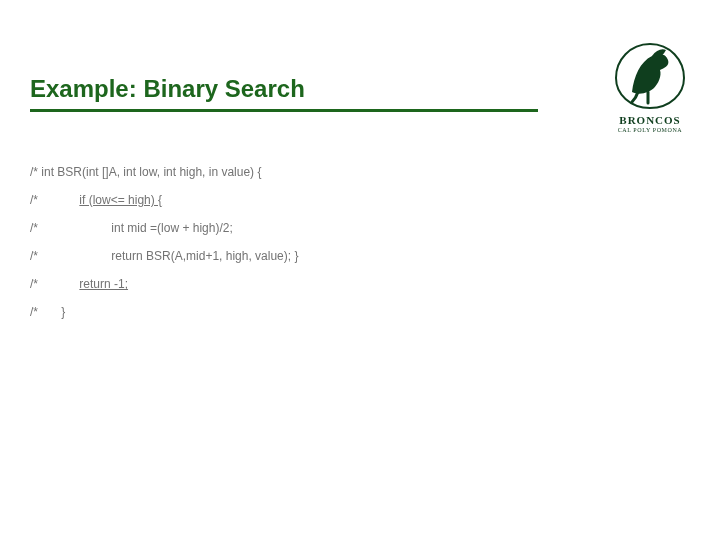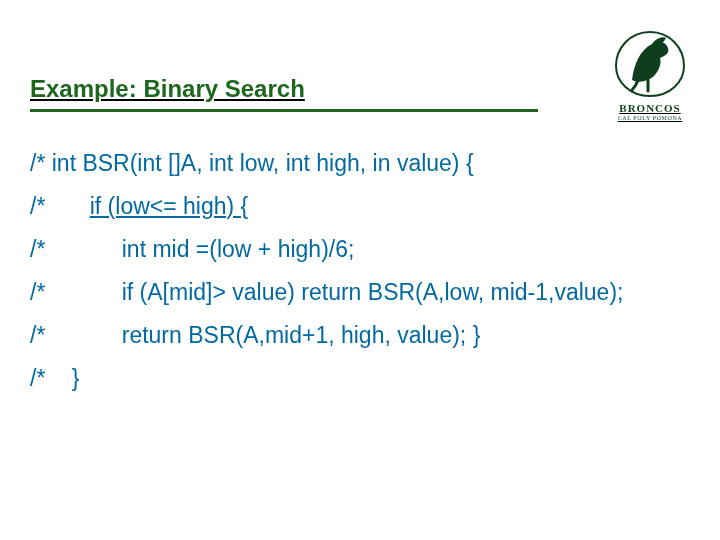--- a/index.html
+++ b/index.html
@@ -12,42 +12,40 @@
     overflow: hidden;
   }
   .slide {
     width: 100%;
     height: 100%;
     padding: 75px 30px 20px 30px;
     position: relative;
   }
   .title-wrap {
     position: relative;
-    margin-bottom: 36px;
-    text-decoration: underline;
+    margin-bottom: 52px;
   }
   .title {
     font-size: 24px;
     font-weight: bold;
     color: #1d661d;
     padding-bottom: 6px;
   }
   .underline {
     height: 2.5px;
     background: #1d661d;
     width: 77%;
   }
   .logo {
     position: absolute;
-    top: 28px;
+    top: 40px;
     right: 20px;
     width: 100px;
     height: 110px;
     text-align: center;
-    text-decoration: underline;
   }
   .logo-inner {
     width: 84px;
     height: 72px;
     margin: 0 auto;
     position: relative;
   }
   .logo-text {
     margin-top: 2px;
     font-family: Georgia, serif;
@@ -57,22 +55,22 @@
     color: #0f3e1e;
   }
   .logo-sub {
     font-family: Georgia, serif;
     font-size: 6px;
     letter-spacing: 0.6px;
     color: #0f3e1e;
     margin-top: 1px;
   }
   .content {
-    font-size: 23px;
-    color: #0369a1;
+    font-size: 12px;
+    color: #737373;
     line-height: 1.35;
   }
   .line {
     margin-bottom: 12px;
     white-space: nowrap;
   }
   .pre { display: inline; }
   .indent1 { padding-left: 38px; text-decoration: underline; }
   .indent2 { padding-left: 70px; }
 </style>
@@ -103,33 +101,33 @@
   <div class="content">
     <div class="line">/* int BSR(int []A, int low, int high, in value) {</div>
 
     <div class="line">
       <span class="pre">/*</span>
       <span class="indent1">if (low&lt;= high) {</span>
     </div>
 
     <div class="line">
       <span class="pre">/*</span>
-      <span class="indent2">int mid =(low + high)/6;</span>
+      <span class="indent2">int mid =(low + high)/2;</span>
     </div>
 
 
-    <div class="line">
-      <span class="pre">/*</span>
-      <span class="indent2">if (A[mid]&gt; value) return BSR(A,low, mid-1,value);</span>
-    </div>
 
     <div class="line">
       <span class="pre">/*</span>
       <span class="indent2">return BSR(A,mid+1, high, value); }</span>
     </div>
 
+    <div class="line">
+      <span class="pre">/*</span>
+      <span class="indent1">return -1;</span>
+    </div>
 
     <div class="line">
       <span class="pre">/*</span>
       <span style="padding-left:20px">}</span>
     </div>
   </div>
 </div>
 
 </body></html>

